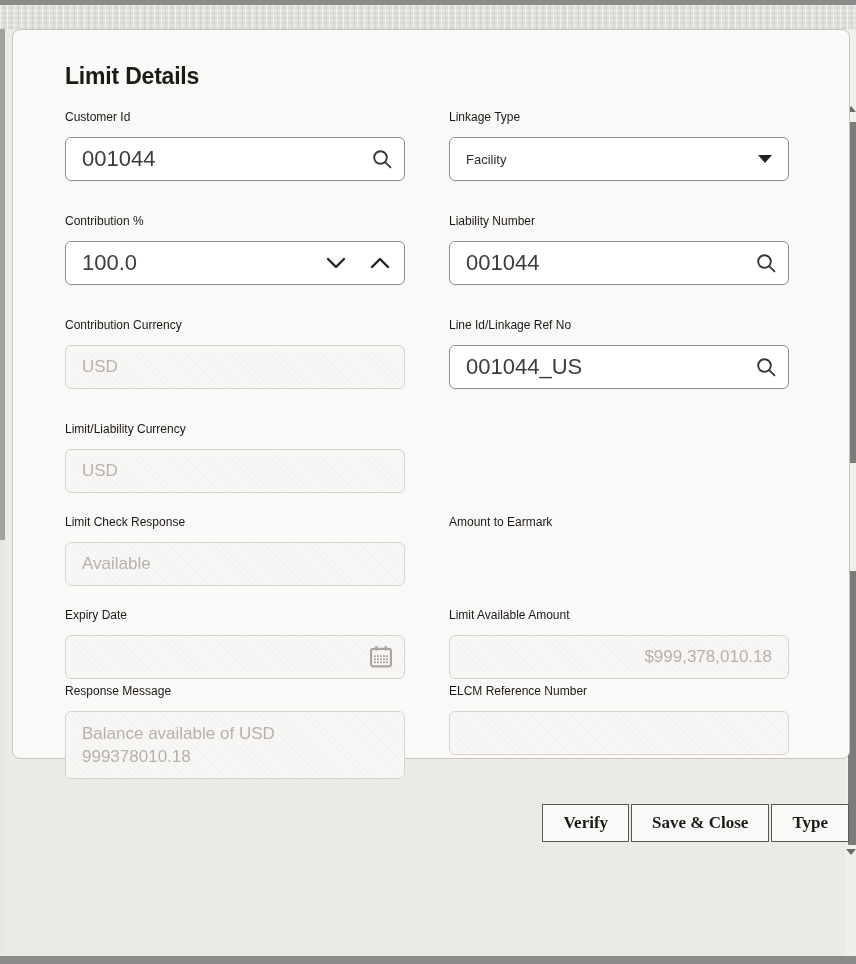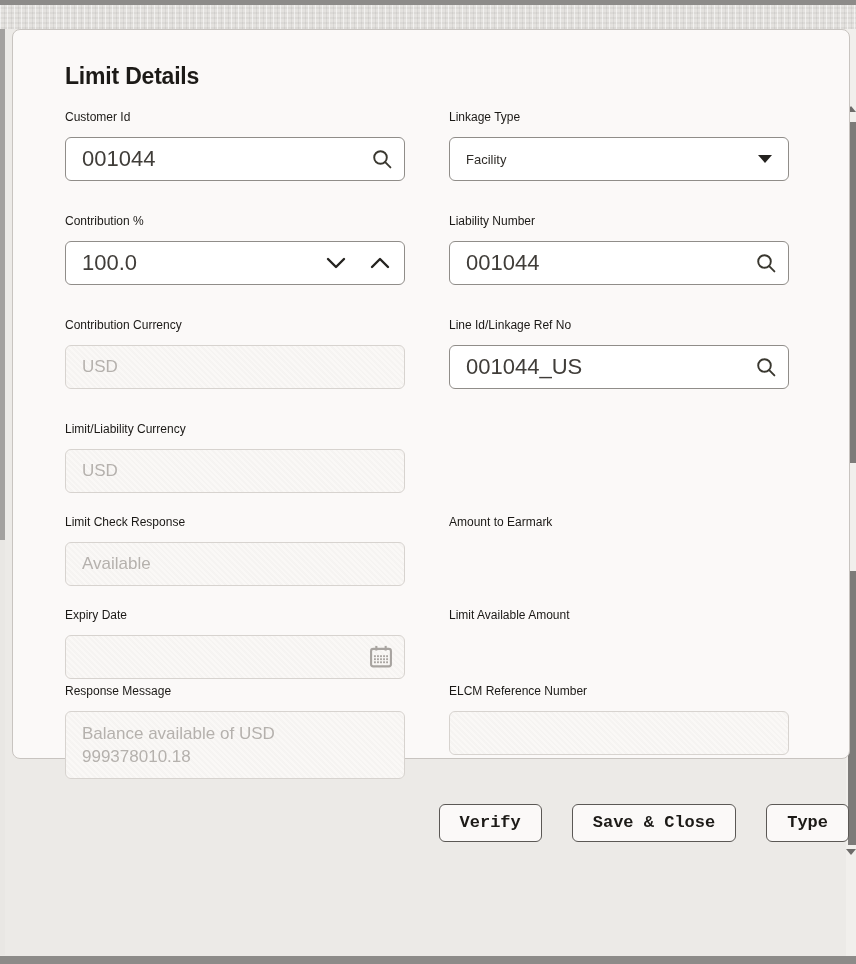--- a/index.html
+++ b/index.html
@@ -101,23 +101,23 @@
   }
   .chev { position: absolute; top: 50%; transform: translateY(-50%); display: flex; cursor: pointer; }
   .chev-down { right: 58px; }
   .chev-up   { right: 14px; }
 
   
   .buttons-row {
     width: 784px; margin-top: 25px; display: flex; justify-content: flex-end; gap: 2px;
   }
   .btn {
-    height: 38px; padding: 0 20px; border: 1px solid #5b5855; border-radius: 6px;
-    background: #fbf9f8; font-family: Liberation Mono, monospace; font-size: 17px; font-weight: 600; color: #1c1a17;
-    cursor: pointer; line-height: 36px; margin-left: 28px;
+    height: 38px; padding: 0 20px; border: 1px solid #5b5855; border-radius: 0;
+    background: #fbf9f8; font-family: Liberation Serif, serif; font-size: 17px; font-weight: 600; color: #1c1a17;
+    cursor: pointer; line-height: 36px;
   }
 </style>
 </head>
 <body>
 
 <div class="top-edge-bar"></div>
 <div class="top-texture"></div>
 <div class="left-strip"></div>
 <div class="left-strip-b"></div>
 <div class="right-track"></div>
@@ -247,20 +247,21 @@
                 <rect x="11.2" y="15.7" width="1.6" height="1.6"></rect>
                 <rect x="13.8" y="15.7" width="1.6" height="1.6"></rect>
                 <rect x="16.4" y="15.7" width="1.6" height="1.6"></rect>
             </g>
           </svg>
         </span>
       </div>
     </div>
     <div>
       <span class="field-label">Limit Available Amount</span>
+      <div class="disabled-box light align-right">$999,378,010.18</div>
     </div>
   </div>
 
   <div class="form-row">
     <div>
       <span class="field-label">Response Message</span>
       <div class="message-box">Balance available of  USD 999378010.18</div>
     </div>
     <div>
       <span class="field-label">ELCM Reference Number</span>

